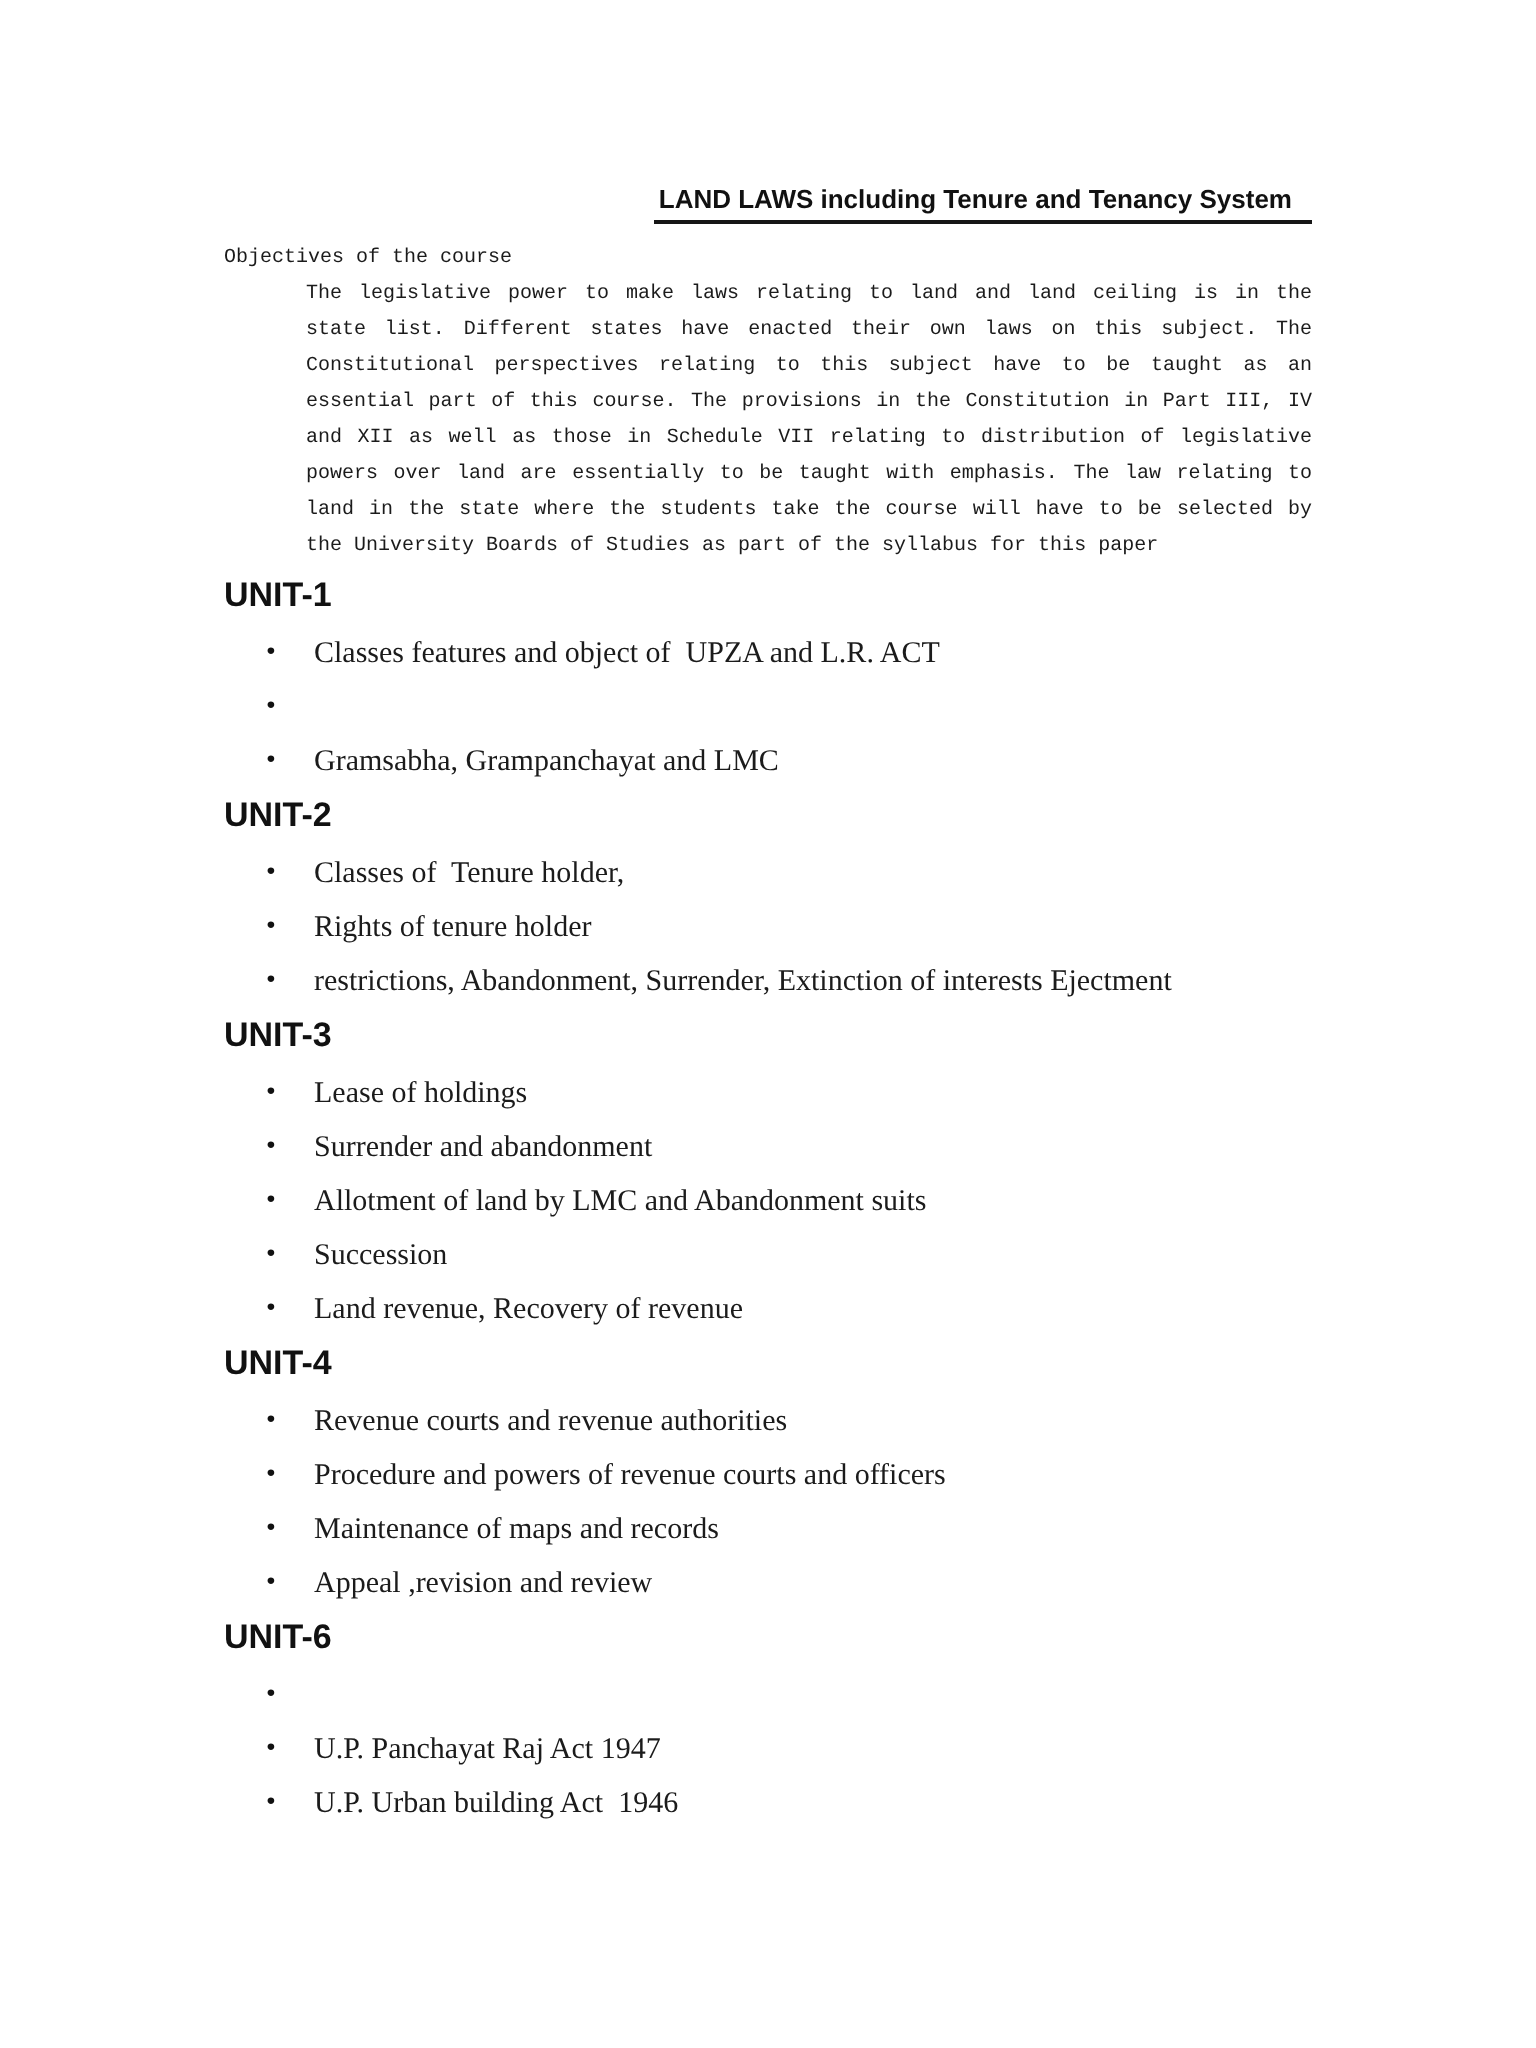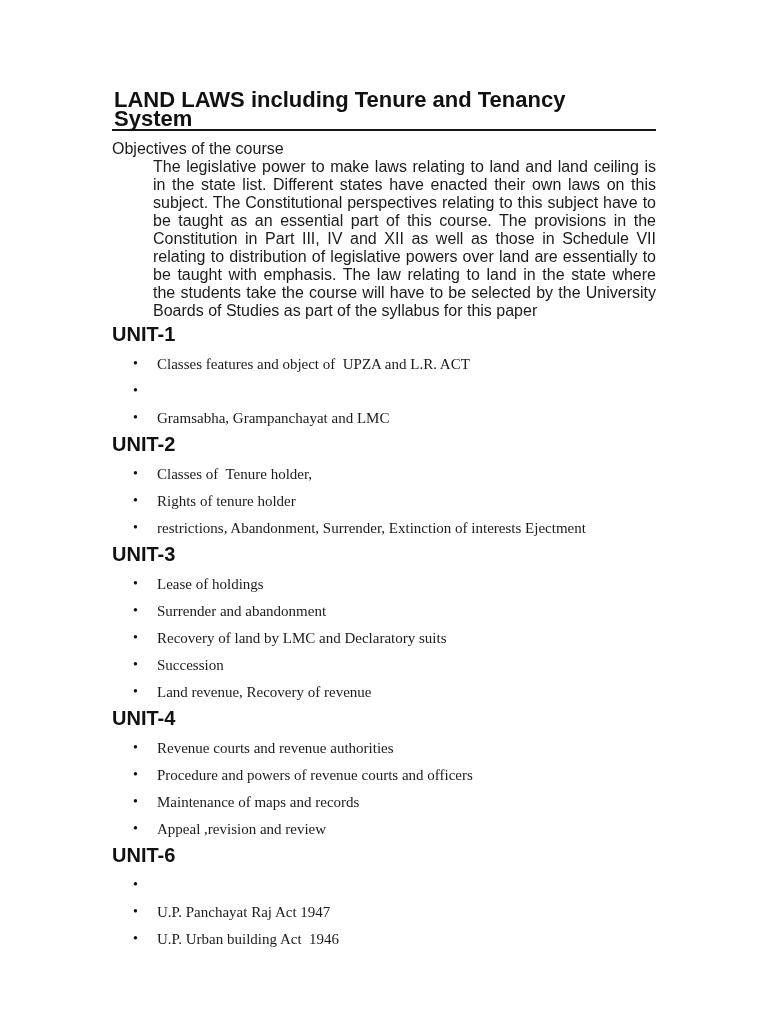--- a/index.html
+++ b/index.html
@@ -16,46 +16,46 @@
   }
   .content {
     position: absolute;
     left: 112px;
     top: 90px;
     width: 544px;
     color: #1b1b1b;
   }
   .doc-title {
     font-family: "Liberation Sans", sans-serif;
-    font-size: 22px;
+    font-size: 13px;
     font-weight: bold;
     color: #111111;
-    text-align: left;
+    text-align: right;
     margin: 0 0 9px 0;
     line-height: 19px;
   }
   .doc-title .underlined {
     display: inline-block;
     border-bottom: 2px solid #161616;
     padding: 0 10px 1px 2px;
   }
   .body-text {
-    font-family: Liberation Sans, sans-serif;
-    font-size: 16px;
+    font-family: Liberation Mono, monospace;
+    font-size: 10px;
     line-height: 18px;
     color: #1b1b1b;
     margin: 0;
   }
   .intro {
     text-align: justify;
     margin-left: 41px;
   }
   .unit-heading {
     font-family: "Liberation Sans", sans-serif;
-    font-size: 20px;
+    font-size: 17px;
     font-weight: bold;
     color: #111111;
     margin: 6px 0 12px 0;
     line-height: 17px;
   }
   ul.unit-list {
     list-style: none;
     margin: 0 0 2px 0;
     padding: 0 0 0 21px;
   }
@@ -132,21 +132,21 @@
         <li class="unit-item">
             <span class="bullet">•</span>
             <span class="item-text">Lease of holdings</span>
           </li>
         <li class="unit-item">
             <span class="bullet">•</span>
             <span class="item-text">Surrender and abandonment</span>
           </li>
         <li class="unit-item">
             <span class="bullet">•</span>
-            <span class="item-text">Recovery of land by LMC and Declaratory suits</span>
+            <span class="item-text">Allotment of land by LMC and Abandonment suits</span>
           </li>
         <li class="unit-item">
             <span class="bullet">•</span>
             <span class="item-text">Succession</span>
           </li>
         <li class="unit-item">
             <span class="bullet">•</span>
             <span class="item-text">Land revenue, Recovery of revenue</span>
           </li>
       </ul>

